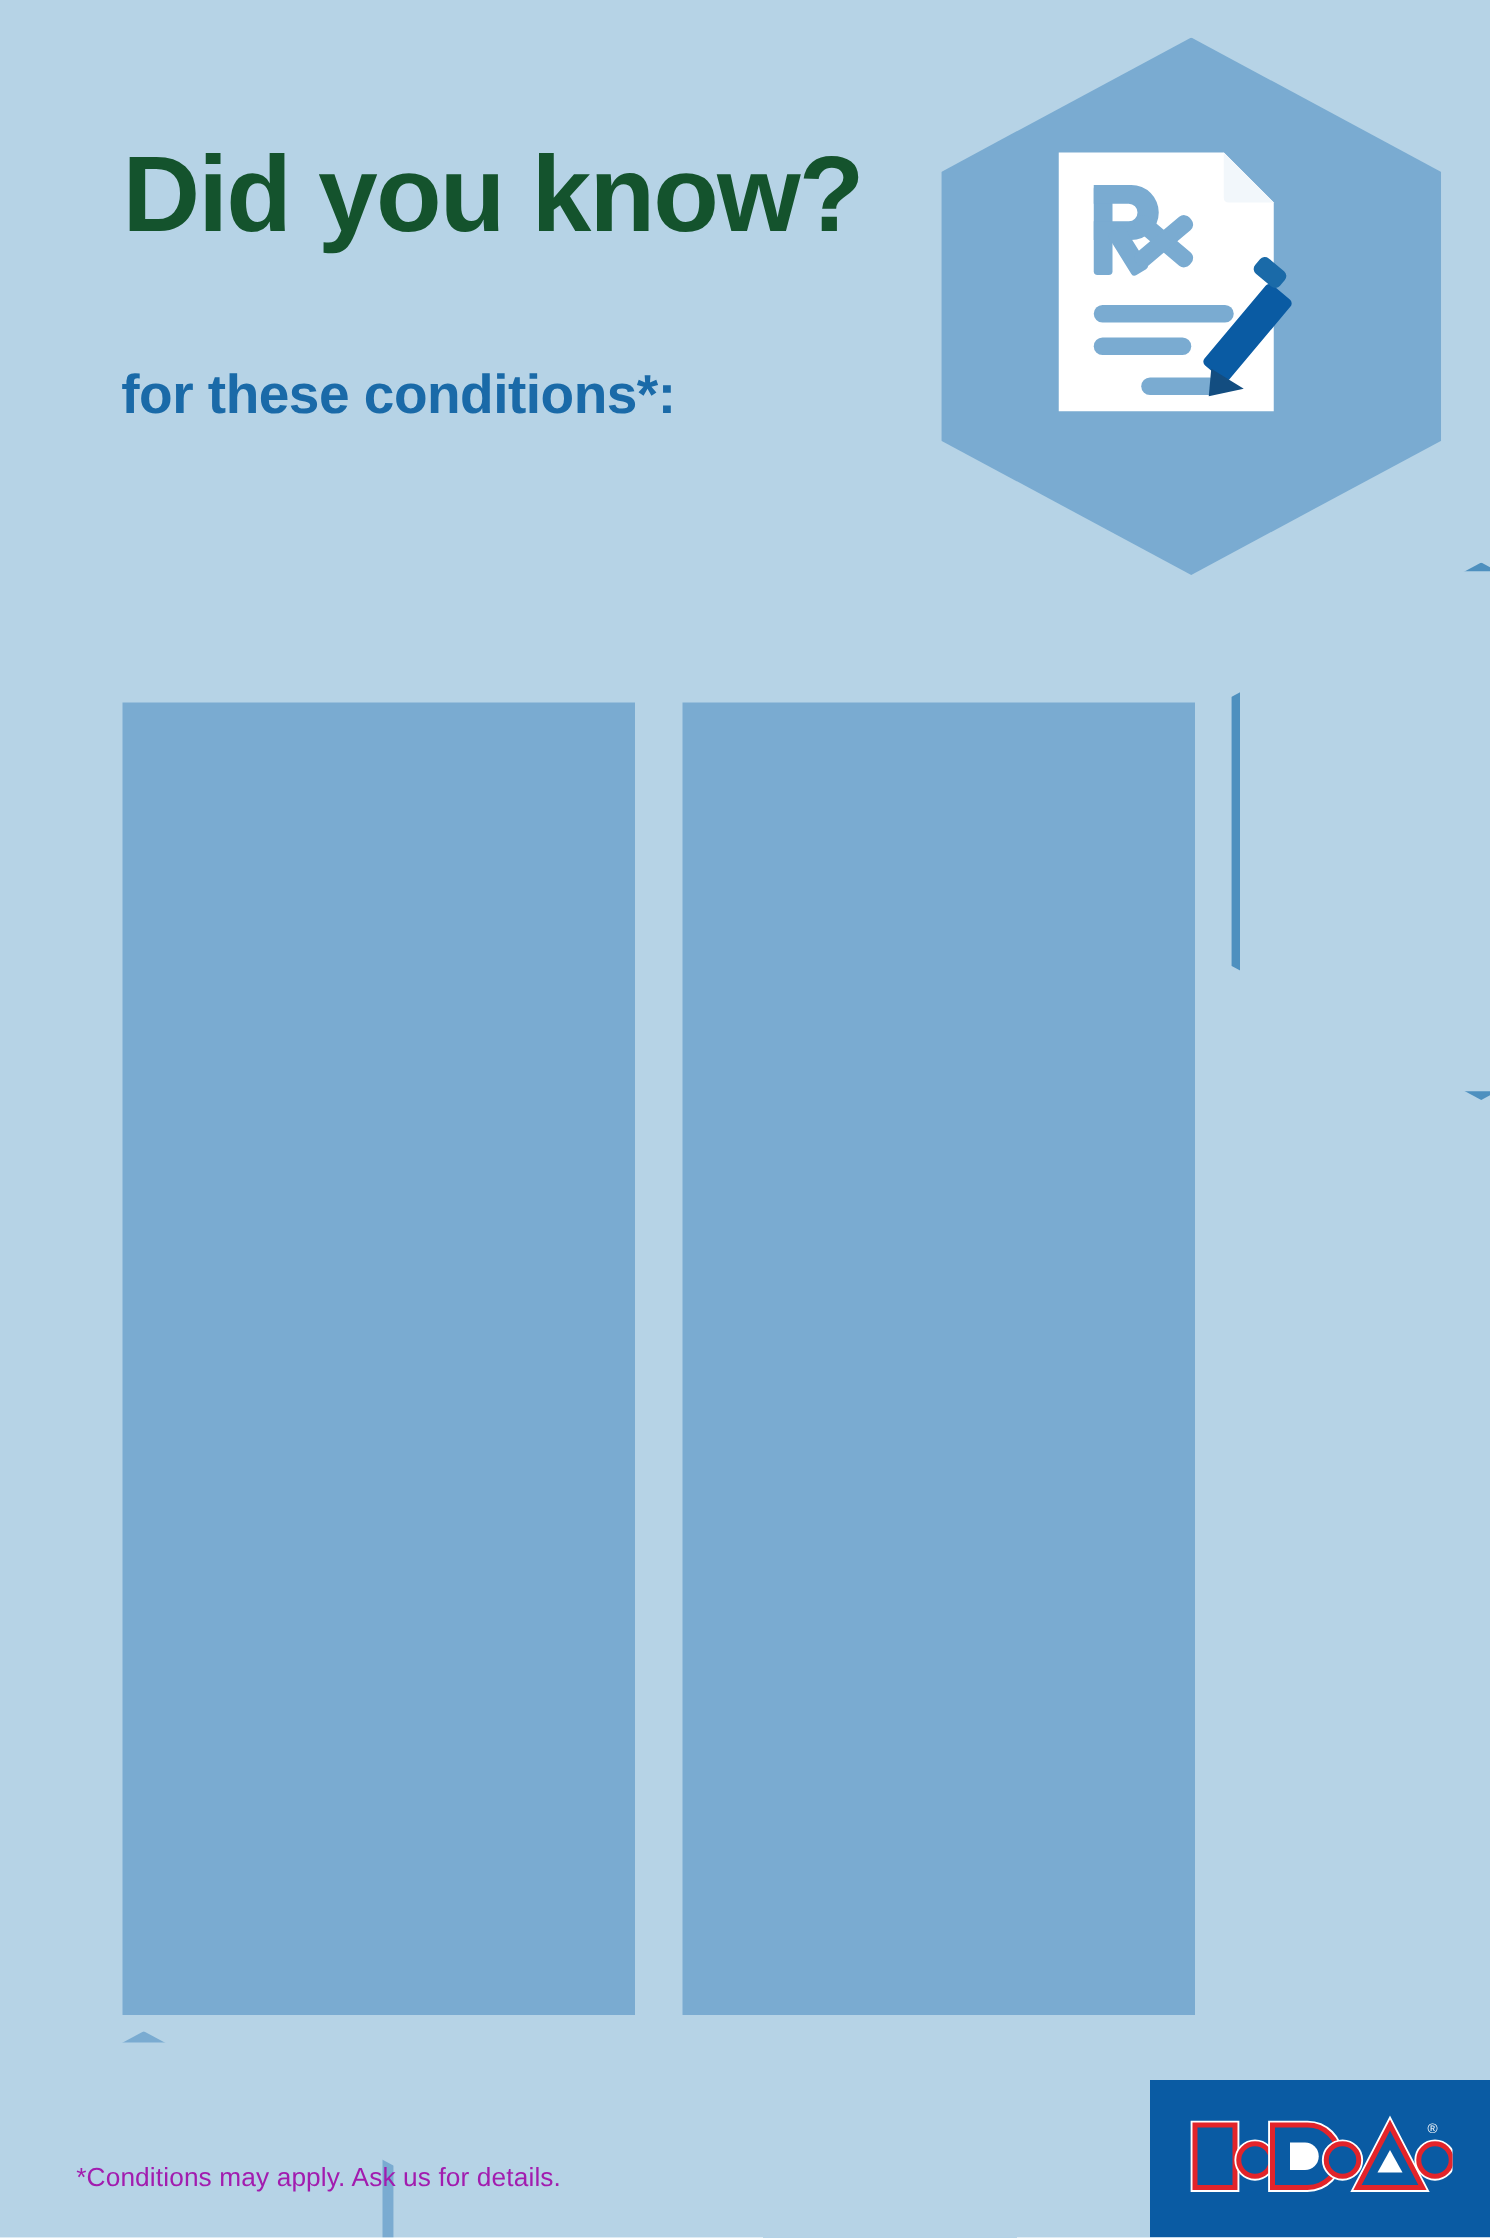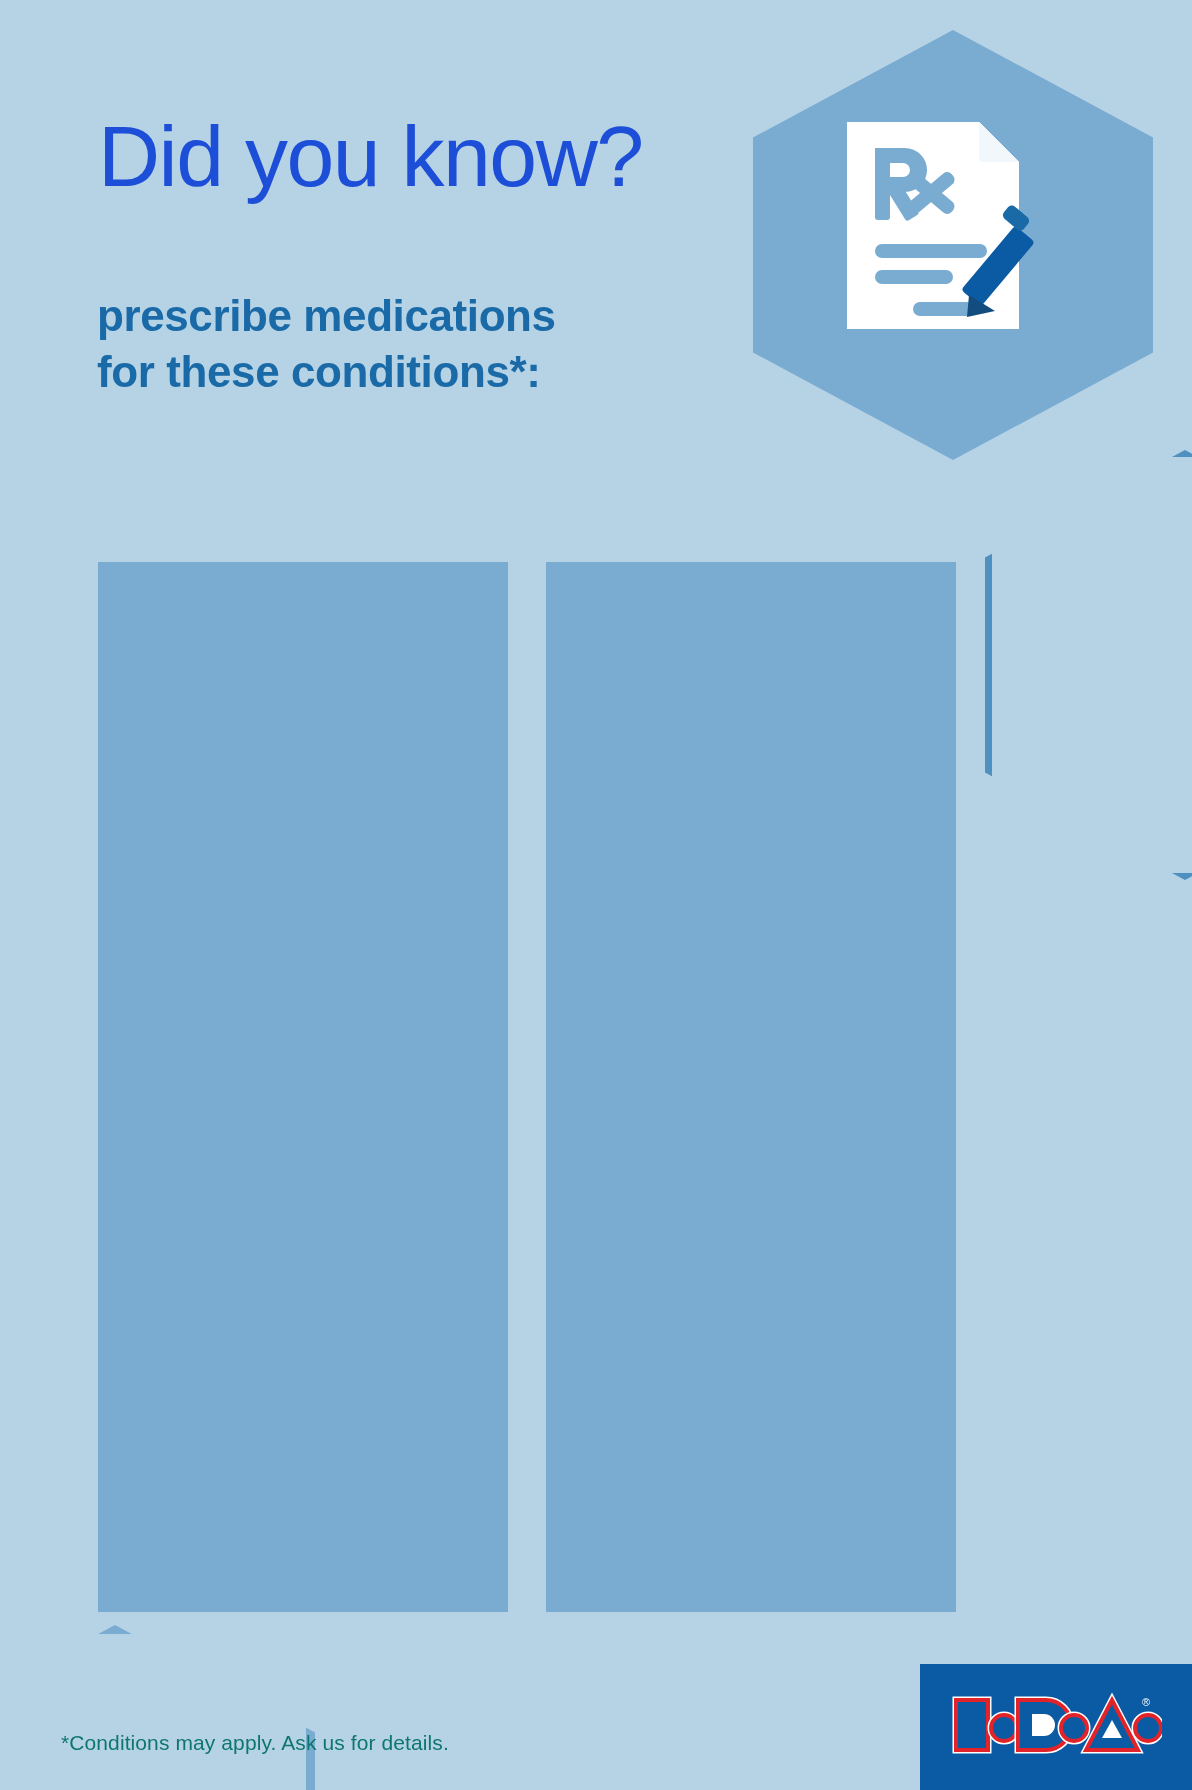--- a/index.html
+++ b/index.html
@@ -55,23 +55,23 @@
     width: 200px;
     height: 215px;
   }
 
   
   .headline {
     position: absolute;
     top: 113px;
     left: 98px;
     font-size: 86px;
-    font-weight: normal;
+    font-weight: bold;
     letter-spacing: -1.5px;
-    color: #1d4ed8;
+    color: #14532d;
     line-height: 1;
     white-space: nowrap;
   }
 
   .subhead {
     position: absolute;
     top: 288px;
     left: 97px;
     font-size: 44px;
     font-weight: bold;
@@ -90,21 +90,21 @@
   }
   .panel-left  { left: 98px;  width: 410px; }
   .panel-right { left: 546px; width: 410px; }
 
   
   .footnote {
     position: absolute;
     top: 1731px;
     left: 61px;
     font-size: 21px;
-    color: #0f766e;
+    color: #a21caf;
     letter-spacing: 0.1px;
     white-space: nowrap;
   }
 
   
   .logo-box {
     position: absolute;
     top: 1664px;
     left: 920px;
     width: 272px;
@@ -150,21 +150,20 @@
     <g>
       <rect x="142" y="106" width="26" height="84" rx="4" fill="#0a5ba3" transform="rotate(40 155 148)"></rect>
       <path d="M126 177 L152 193 L124 199 Z" fill="#134d80"></path>
       <rect x="160" y="92" width="26" height="16" rx="5" fill="#1a6aa8" transform="rotate(40 173 100)"></rect>
     </g>
   </svg>
 
   <div class="headline">Did you know?</div>
 
   <div class="subhead">
-    <div>prescribe medications</div>
     <div>for these conditions*:</div>
   </div>
 
   <div class="panel panel-left"></div>
   <div class="panel panel-right"></div>
 
   <div class="footnote">*Conditions may apply. Ask us for details.</div>
 
   <div class="logo-box">
     <svg class="logo-mark" viewBox="0 0 210 66">

